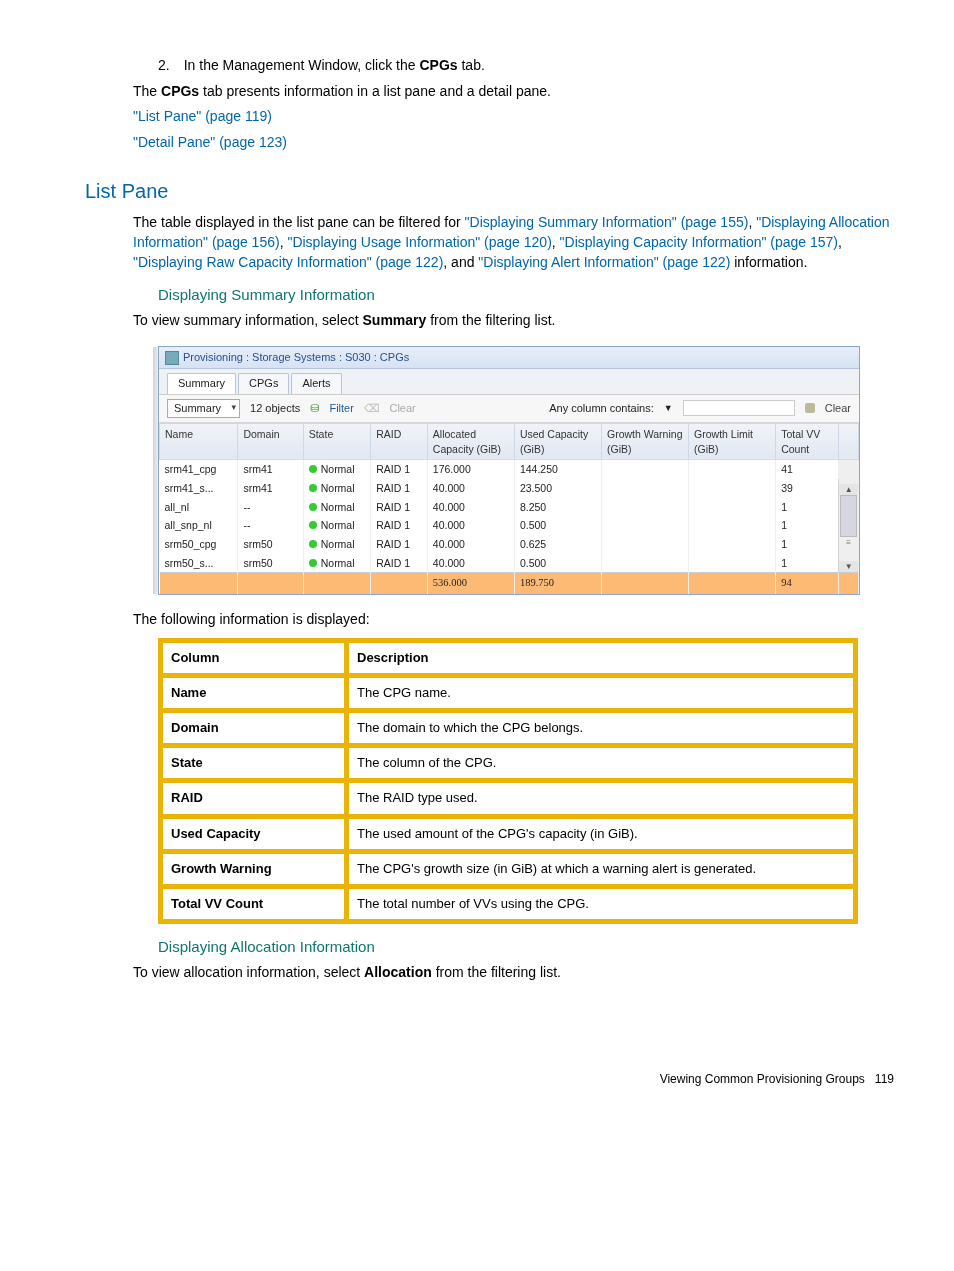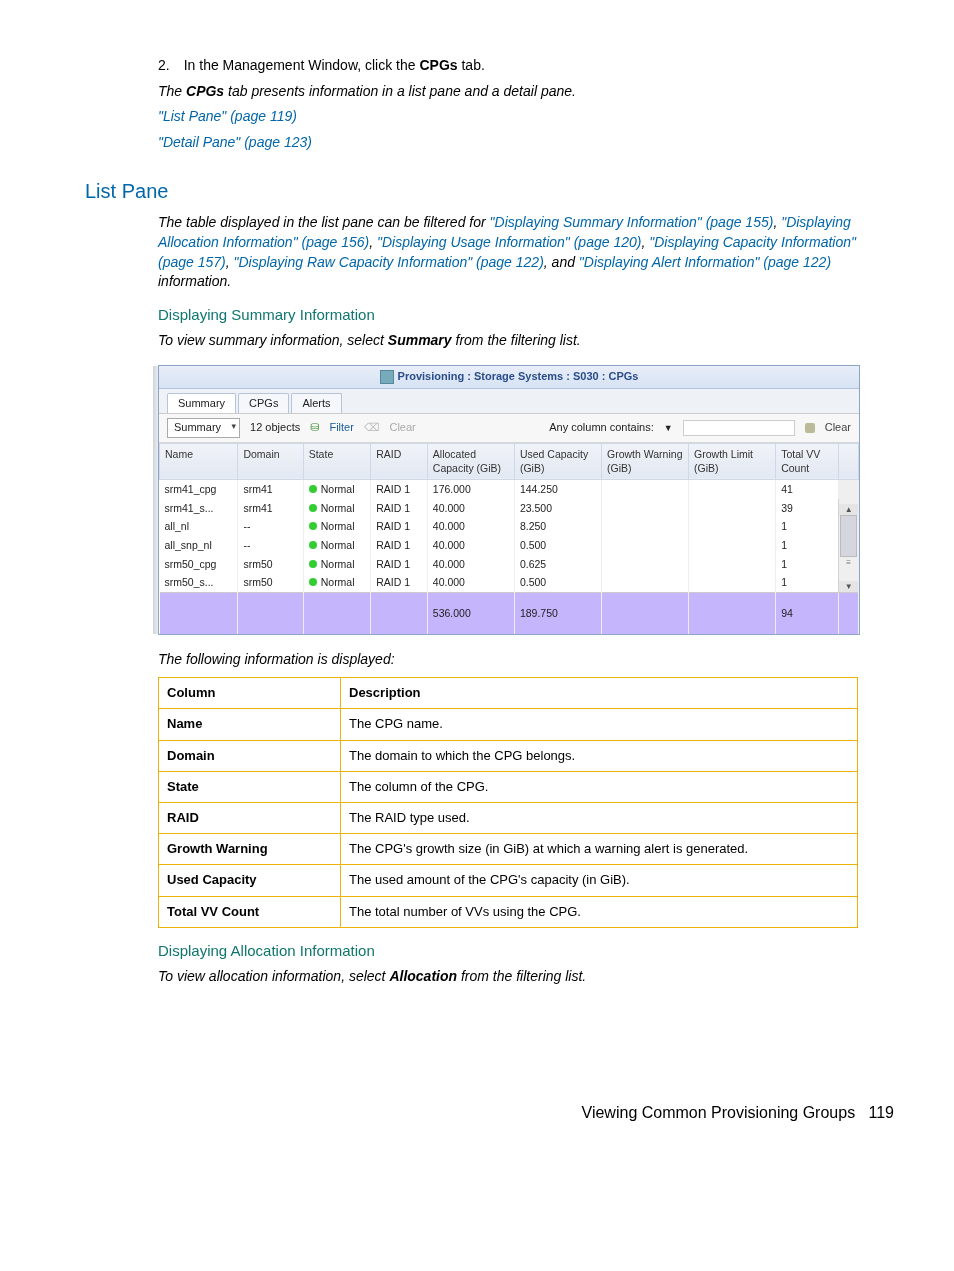--- a/index.html
+++ b/index.html
@@ -5,21 +5,21 @@
   body {
     font-family: Arial, Helvetica, sans-serif;
     font-size: 14px;
     color: #000;
     margin: 0;
     padding: 50px 60px 30px 60px;
     width: 834px;
     line-height: 1.4;
   }
   .sans { font-family: Arial, Helvetica, sans-serif; }
-  .indent-body { margin-left: 98px; font-style: italic; }
+  .indent-body { margin-left: 73px; }
   .indent-ol { margin-left: 98px; }
   .link { color: #0066aa; }
   h3.section {
     color: #0066aa;
     font-weight: normal;
     font-size: 20px;
     margin: 25px 0 8px 0;
     font-family: Arial, Helvetica, sans-serif;
   }
   h4.subsection {
@@ -40,22 +40,21 @@
     color: #222;
     width: 700px;
     background: #fff;
     position: relative;
   }
   .sc-title {
     background: linear-gradient(#e8eef9, #d6e2f3);
     border-bottom: 1px solid #b3c5de;
     padding: 3px 6px;
     color: #2a4d8a;
-    font-weight: bold;
-    text-align: center;
+    font-weight: normal;
   }
   .sc-title .icon { display:inline-block; width:12px; height:12px; background:#7ab; vertical-align:middle; margin-right:4px; border:1px solid #589;}
   .sc-tabs {
     display:flex;
     background:#eef1f6;
     border-bottom:1px solid #ccc;
     padding-top:4px;
     padding-left:8px;
     gap:2px;
   }
@@ -113,43 +112,43 @@
     vertical-align:top;
   }
   .sc-table td {
     border-right:1px solid #eee;
     padding:2px 5px;
     font-size:10.5px;
     white-space:nowrap;
   }
   .state-dot { display:inline-block; width:8px; height:8px; background:#3c3; border-radius:50%; margin-right:4px;}
   .num { text-align:left; }
-  .sc-foot td { background:#c4b5fd; border-top:1px solid #ccc; padding:13px 5px; }
+  .sc-foot td { background:#fdba74; border-top:1px solid #ccc; padding:3px 5px;font-family:Liberation Serif, serif; }
   .left-outer { position:absolute; left:-6px; top:0; bottom:0; width:5px; background:linear-gradient(to right,#d0d4da,#eaecef); }
 
   
   .doc-table {
     border-collapse:collapse;
     width:700px;
     margin:8px 0 10px 98px;
     font-family: Arial, Helvetica, sans-serif;
     font-size:13px;
   }
   .doc-table th, .doc-table td {
-    border:1px solid #eab308;
+    border:5px solid #eab308;
     padding:6px 8px;
     text-align:left;
   }
   .doc-table th { font-weight:bold; background:#fff; }
   .doc-table td.colname { font-weight:bold; width:165px; }
 
   .footer {
-    margin-top:116px;
+    margin-top:88px;
     text-align:right;
-    font-size:16px;
+    font-size:12px;
   }
 </style>
 </head>
 <body>
 
 <p class="indent-ol sans">
   <span>2. In the Management Window, click the </span><b>CPGs</b><span> tab.</span>
 </p>
 
 <p class="indent-body sans">
@@ -331,26 +330,26 @@
       </tr>
       <tr>
         <td class="colname">State</td>
         <td>The column of the CPG.</td>
       </tr>
       <tr>
         <td class="colname">RAID</td>
         <td>The RAID type used.</td>
       </tr>
       <tr>
+        <td class="colname">Used Capacity</td>
+        <td>The used amount of the CPG's capacity (in GiB).</td>
+      </tr>
+      <tr>
         <td class="colname">Growth Warning</td>
         <td>The CPG's growth size (in GiB) at which a warning alert is generated.</td>
-      </tr>
-      <tr>
-        <td class="colname">Used Capacity</td>
-        <td>The used amount of the CPG's capacity (in GiB).</td>
       </tr>
       <tr>
         <td class="colname">Total VV Count</td>
         <td>The total number of VVs using the CPG.</td>
       </tr>
     </tbody>
 </table>
 
 <h4 class="subsection">Displaying Allocation Information</h4>
 <p class="indent-body sans">

